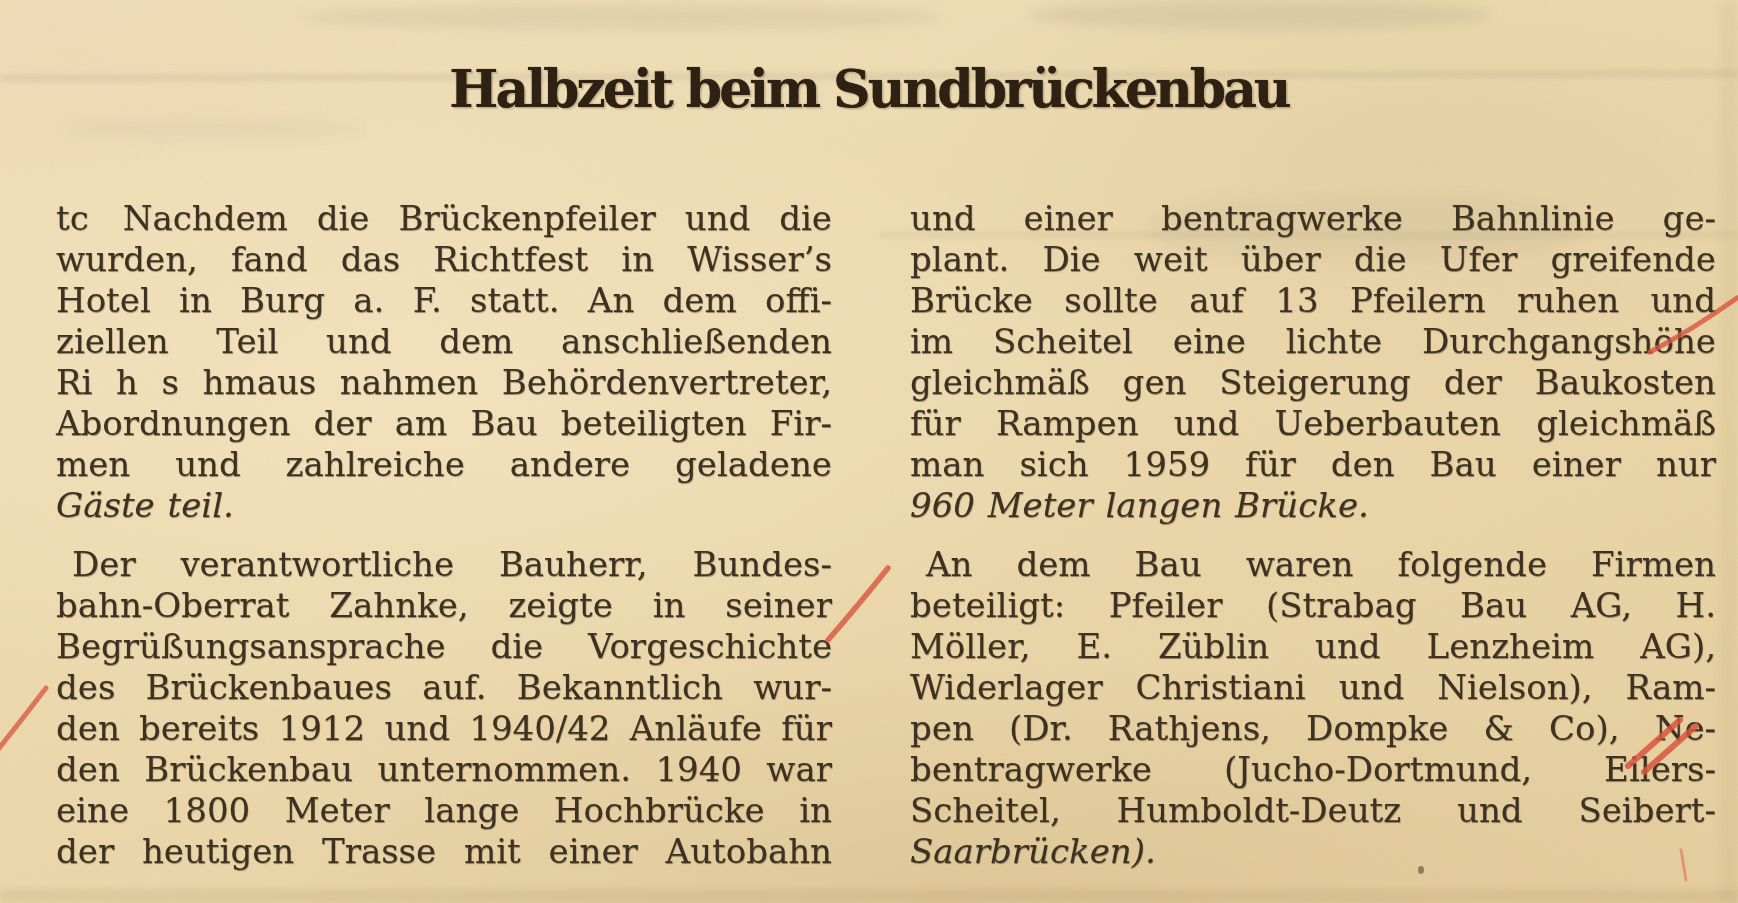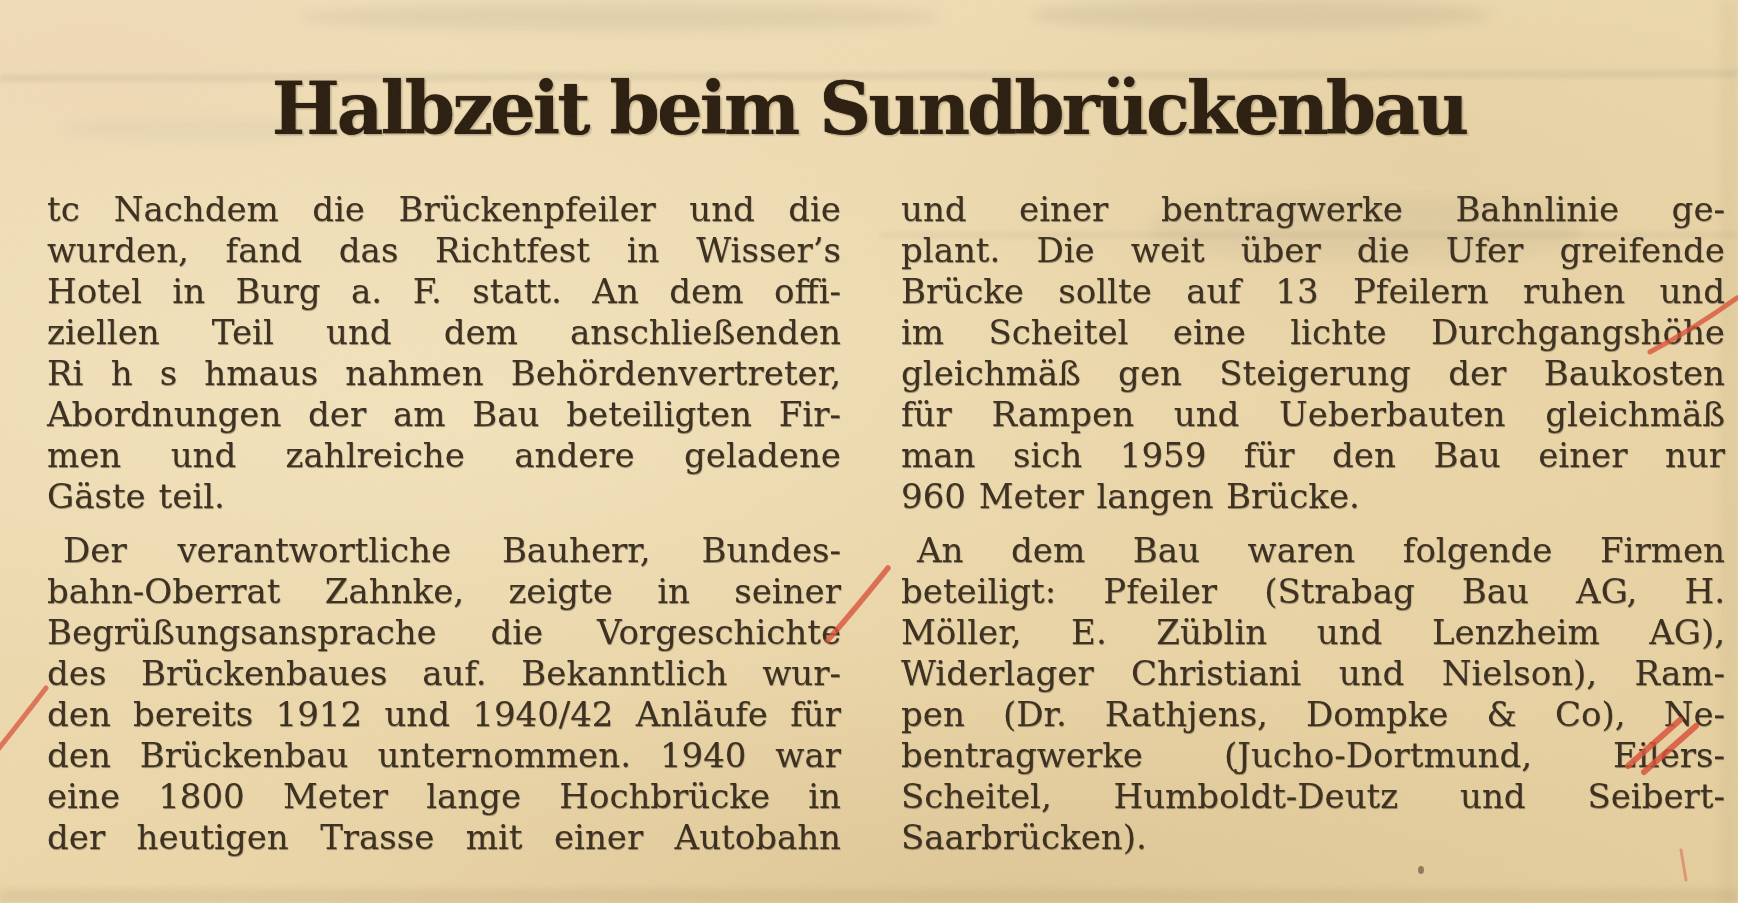--- a/index.html
+++ b/index.html
@@ -8,37 +8,37 @@
     position:relative;width:1738px;height:903px;overflow:hidden;
     background:
       radial-gradient(1200px 520px at 25% 45%, rgba(255,246,218,.30), transparent 62%),
       radial-gradient(900px 420px at 82% 18%, rgba(188,158,108,.14), transparent 60%),
       radial-gradient(1100px 320px at 58% 98%, rgba(182,152,98,.18), transparent 70%),
       radial-gradient(500px 200px at 4% 6%, rgba(236,196,170,.18), transparent 70%),
       linear-gradient(160deg,#f1dfb9 0%,#edd9ad 45%,#e9d3a4 75%,#e5ce9d 100%);
     font-family:"DejaVu Serif","Liberation Serif",serif;
   }
   .headline{
-    position:absolute;left:0;right:0;top:58px;margin:8px;
-    text-align:center;font-size:72px;font-weight:bold;letter-spacing:-3px;
+    position:absolute;left:0;right:0;top:58px;margin:0;
+    text-align:center;font-size:52px;font-weight:bold;letter-spacing:-3px;
     color:#2a1d0e;
     text-shadow:0 0 1px rgba(42,29,14,.9), 2px 2px 1px rgba(42,29,14,.16);
   }
   .col{
     position:absolute;top:180px;
     color:#3a2e1e;font-size:34px;line-height:41px;word-spacing:2px;
     text-shadow:0.5px 0.5px 0.7px rgba(58,46,30,.5);
   }
   #col0{left:38px;width:812px;}
   #col1{left:892px;width:842px;}
-  .para{margin:9px;}
+  .para{margin:18px;}
   .para + .para{margin-top:13px;}
   .indent .line:first-child{text-indent:16px;}
   .line{text-align:justify;text-align-last:justify;white-space:normal;}
-  .line.last{text-align:left;text-align-last:left;}
+  .line.last{text-align:left;text-align-last:left;font-style:italic;}
   
   .fx{position:absolute;pointer-events:none;}
   .crease1{top:72px;left:0;width:1738px;height:8px;background:rgba(110,105,85,.10);filter:blur(2px);transform:rotate(-.15deg);}
   .crease2{top:232px;left:880px;width:858px;height:6px;background:rgba(110,105,85,.08);filter:blur(2px);}
   .ghost1{top:4px;left:300px;width:640px;height:26px;background:rgba(105,110,90,.10);filter:blur(6px);border-radius:50%;}
   .ghost2{top:0;left:1030px;width:460px;height:30px;background:rgba(105,110,90,.12);filter:blur(6px);border-radius:50%;}
   .ghost3{top:196px;left:1150px;width:430px;height:64px;background:rgba(100,100,85,.06);filter:blur(7px);border-radius:40%;}
   .ghost4{top:118px;left:60px;width:300px;height:22px;background:rgba(105,108,92,.05);filter:blur(6px);border-radius:50%;}
   .bottomshade{bottom:0;left:0;width:1738px;height:14px;background:rgba(150,125,80,.14);filter:blur(3px);}
   .rightshade{top:0;right:0;width:18px;height:903px;background:rgba(160,135,90,.10);filter:blur(4px);}

